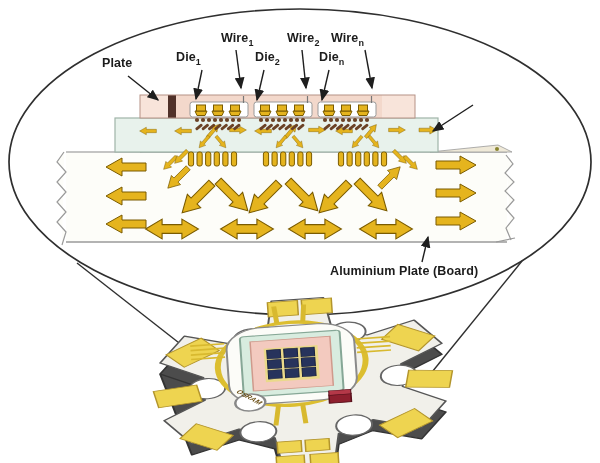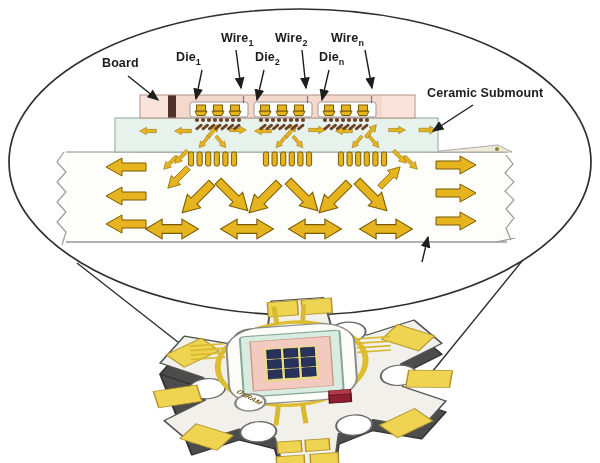--- a/index.html
+++ b/index.html
@@ -281,36 +281,36 @@
             <rect x="-11" y="-8" width="22" height="15" stroke="#58101c" stroke-width="1.5" fill="#8e1f2e"></rect>
             <rect x="-11" y="-15" width="22" height="8" fill="#b43848" stroke="#58101c" stroke-width="1"></rect>
           </g>
           <text transform="translate(-58,44) rotate(48)" font-size="9" font-weight="bold" fill="#6b4f16" font-family="Liberation Sans, sans-serif">OSRAM</text>
         </g>
       </g>
     </g>
   </svg>
 
   <div class="lbl" style="left:102px;top:56px">
-    <span>Board</span>
+    <span>Plate</span>
   </div>
   <div class="lbl" style="left:176px;top:50px">
     <span>Die</span><sub>1</sub>
   </div>
   <div class="lbl" style="left:221px;top:31px">
     <span>Wire</span><sub>1</sub>
   </div>
   <div class="lbl" style="left:255px;top:50px">
     <span>Die</span><sub>2</sub>
   </div>
-  <div class="lbl" style="left:275px;top:31px">
+  <div class="lbl" style="left:287px;top:31px">
     <span>Wire</span><sub>2</sub>
   </div>
   <div class="lbl" style="left:319px;top:50px">
     <span>Die</span><sub>n</sub>
   </div>
   <div class="lbl" style="left:331px;top:31px">
     <span>Wire</span><sub>n</sub>
   </div>
-  <div class="lbl" style="left:427px;top:86px">
-    <span>Ceramic Submount</span>
+  <div class="lbl" style="left:330px;top:264px">
+    <span>Aluminium Plate (Board)</span>
   </div>
 </div>
 
 </body></html>

